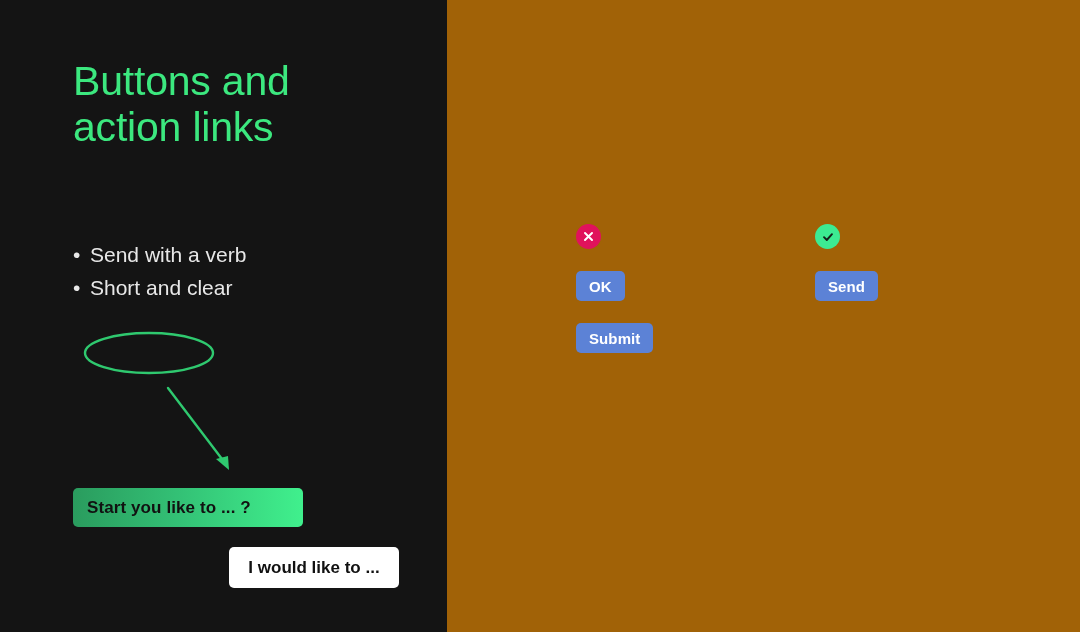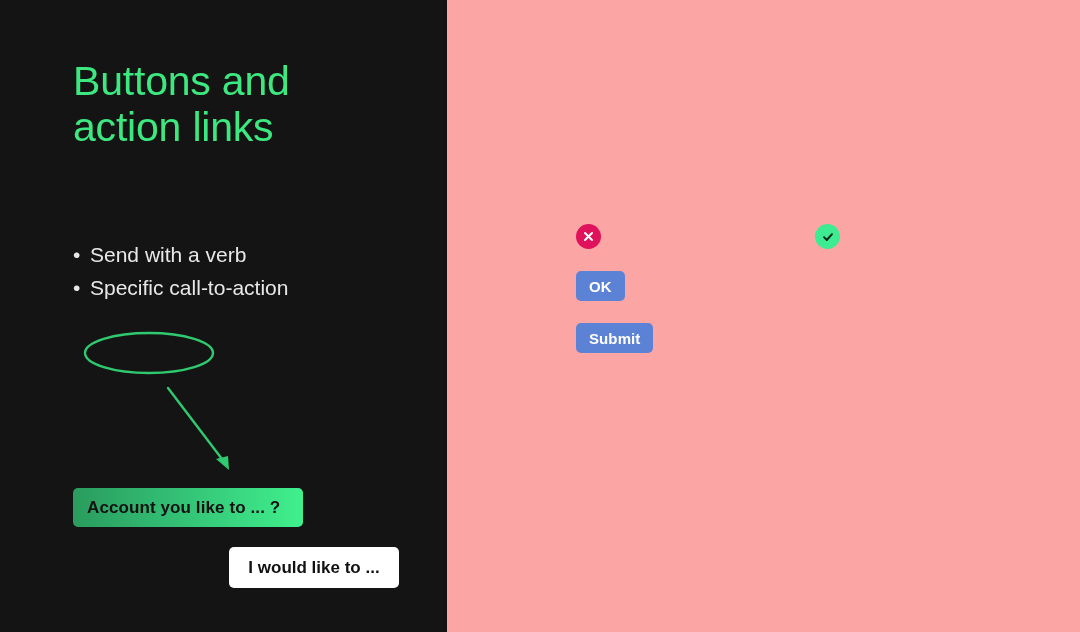--- a/index.html
+++ b/index.html
@@ -124,21 +124,21 @@
     cursor: pointer;
   }
 
   
   .right-panel {
     position: absolute;
     left: 447px;
     top: 0;
     width: 633px;
     height: 632px;
-    background: #fca5a5;
+    background: #a16207;
   }
 
   .example-col {
     position: absolute;
     top: 224px;
   }
   .col-bad  { left: 129px; }  
   .col-good { left: 368px; }  
 
   .badge {
@@ -182,31 +182,31 @@
   <div class="left-panel">
 
     <div class="slide-title">Buttons and
 action links</div>
 
     <ul class="bullet-list">
       <li class="bullet-item">
         <span>Send with a verb</span>
       </li>
       <li class="bullet-item">
-        <span>Specific call-to-action</span>
+        <span>Short and clear</span>
       </li>
     </ul>
 
     <svg class="annotation-layer" viewBox="0 0 447 632">
       <ellipse cx="149" cy="353" rx="64" ry="20" fill="none" stroke="#2fc96f" stroke-width="2.4"></ellipse>
       <line x1="168" y1="388" x2="225" y2="463" stroke="#2fc96f" stroke-width="2.4" stroke-linecap="round"></line>
       <polygon points="229,470 216,459 228,456" fill="#2fc96f"></polygon>
     </svg>
 
-    <button class="green-cta">Account you like to ... ?</button>
+    <button class="green-cta">Start you like to ... ?</button>
 
     <button class="white-cta">I would like to ...</button>
   </div>
 
   <div class="right-panel">
 
     <div class="example-col col-bad">
       <div class="badge badge-bad">
         <svg width="13" height="13" viewBox="0 0 13 13">
           <path d="M3 3 L10 10 M10 3 L3 10" stroke="#ffffff" stroke-width="2" stroke-linecap="round" fill="none"></path>
@@ -219,16 +219,19 @@
         <button class="blue-btn">Submit</button>
       </div>
     </div>
 
     <div class="example-col col-good">
       <div class="badge badge-good">
         <svg width="14" height="14" viewBox="0 0 14 14">
           <path d="M3 7.2 L5.8 10 L11 4.2" stroke="#14221a" stroke-width="1.9" stroke-linecap="round" stroke-linejoin="round" fill="none"></path>
         </svg>
       </div>
+      <div class="btn-row">
+        <button class="blue-btn">Send</button>
+      </div>
     </div>
 
   </div>
 </div>
 
 </body></html>

